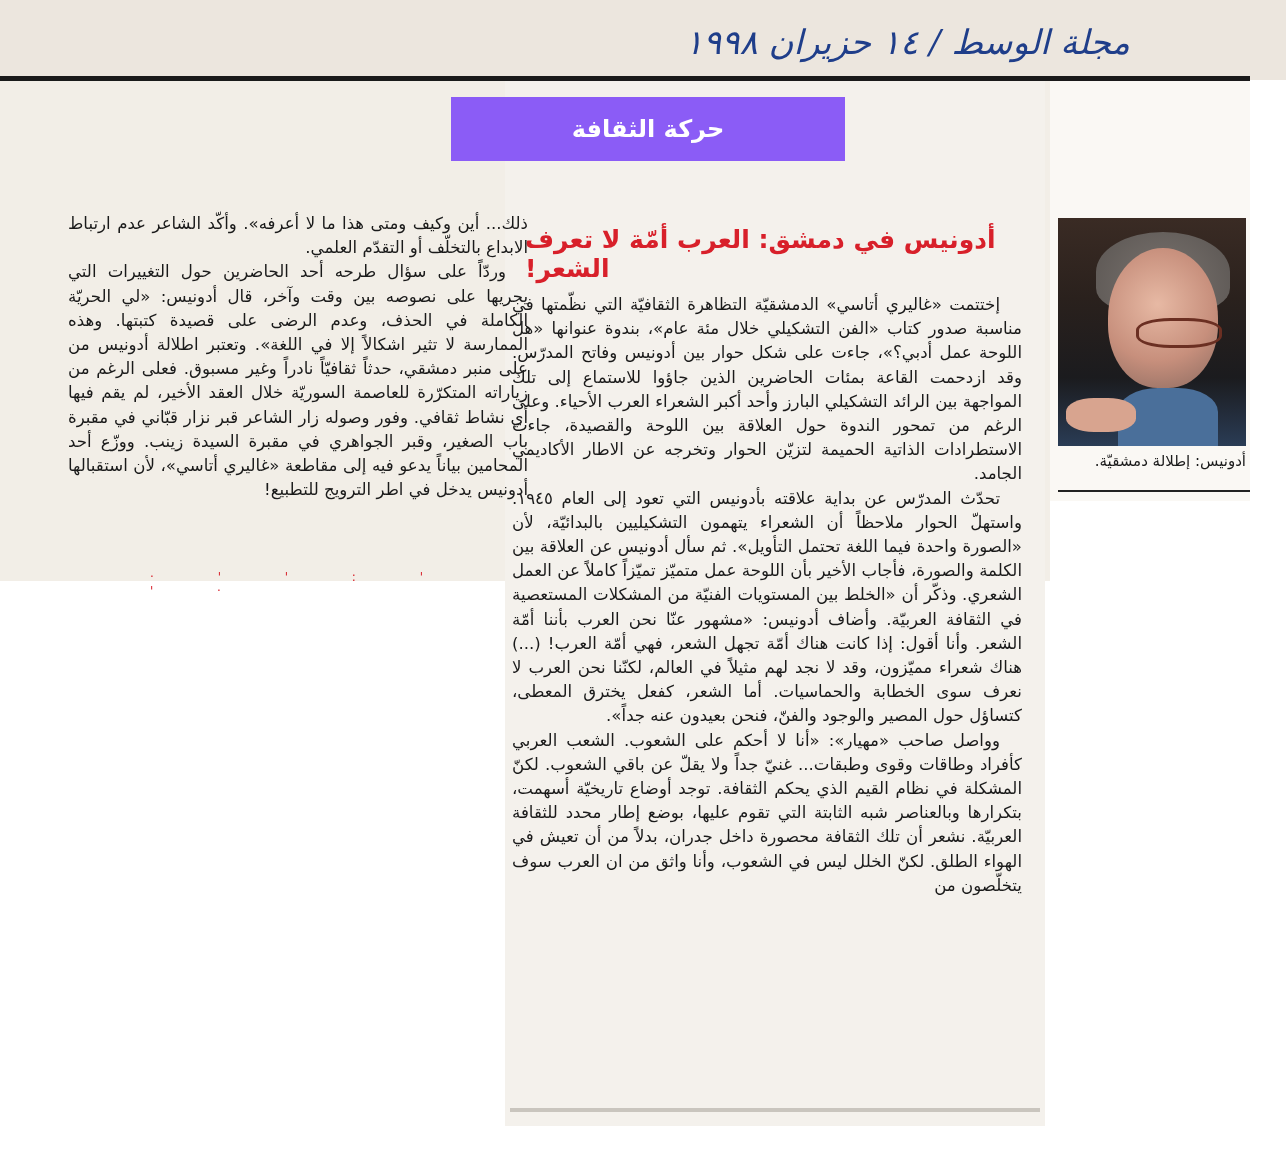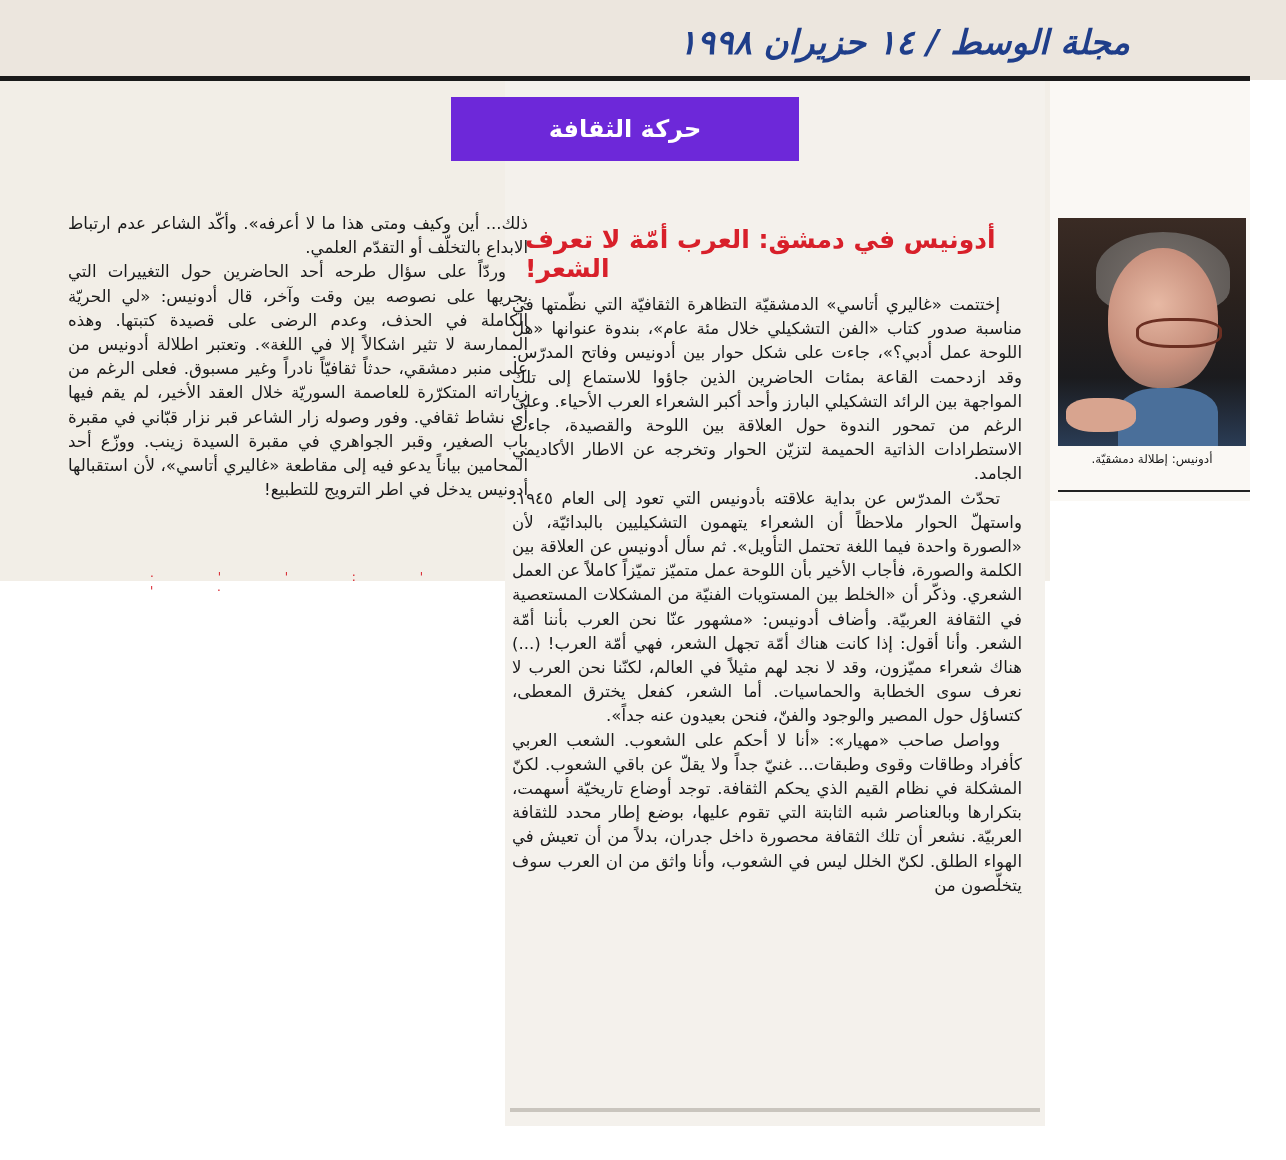--- a/index.html
+++ b/index.html
@@ -9,41 +9,41 @@
     font-family: "DejaVu Sans", sans-serif;
   }
   .clip-header {
     position: absolute; left: 0; top: 0; width: 1286px; height: 80px;
     background: #ece6de;
   }
   .handwritten {
     position: absolute; left: 480px; top: 22px; width: 650px; height: 50px;
     direction: rtl; text-align: right;
     font-family: "DejaVu Serif", serif; font-style: italic;
-    font-size: 34px; color: #1f3e8a; letter-spacing: 2px; font-weight: bold;
+    font-size: 34px; color: #1f3e8a; letter-spacing: 2px;
   }
   .top-rule {
     position: absolute; left: 0; top: 76px; width: 1250px; height: 5px;
     background: #1a1a1a;
   }
   .paper-left {
     position: absolute; left: 0; top: 81px; width: 1050px; height: 500px;
     background: #f2eee7;
   }
   .paper-center {
     position: absolute; left: 505px; top: 81px; width: 540px; height: 1045px;
     background: #f4f1ec;
   }
   .paper-right {
     position: absolute; left: 1050px; top: 81px; width: 200px; height: 420px;
     background: #faf8f4;
   }
   .section-banner {
-    position: absolute; left: 451px; top: 97px; width: 348px; height: 64px;
-    background: #6d28d9;
+    position: absolute; left: 451px; top: 97px; width: 394px; height: 64px;
+    background: #8b5cf6;
     display: flex; align-items: center; justify-content: center;
   }
   .section-banner span {
     color: #ffffff; font-weight: bold; font-size: 24px; direction: rtl;
     font-family: "DejaVu Sans", sans-serif;
   }
   .headline {
     position: absolute; left: 525px; top: 225px; width: 510px;
     direction: rtl; text-align: left;
     color: #d8202a; font-weight: bold; font-size: 25px;
@@ -71,21 +71,21 @@
   .photo .hand {
     position: absolute; left: 8px; top: 180px; width: 70px; height: 34px;
     border-radius: 40%; background: #d8a48f;
   }
   .photo .glasses {
     position: absolute; left: 78px; top: 100px; width: 80px; height: 24px;
     border: 3px solid #6b2f22; border-radius: 40%;
   }
   .caption {
     position: absolute; left: 1058px; top: 452px; width: 188px;
-    direction: rtl; text-align: center; font-size: 12px; color: #1a1a1a;
+    direction: rtl; text-align: right; font-size: 15px; color: #1a1a1a;
   }
   .caption-rule {
     position: absolute; left: 1058px; top: 490px; width: 192px; height: 2px;
     background: #222;
   }
   .col {
     position: absolute; direction: rtl; text-align: justify;
     text-align-last: right;
     font-size: 16.6px; line-height: 24.2px; color: #1a1a1a;
     font-family: "DejaVu Sans", sans-serif;

